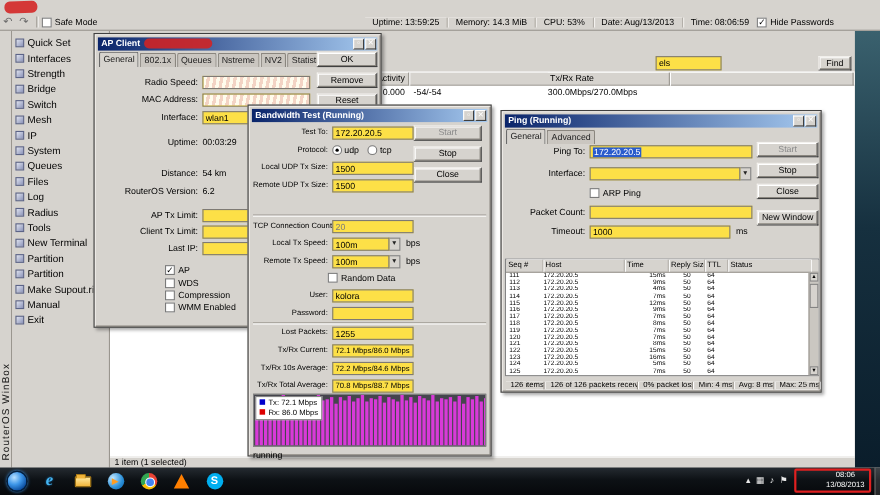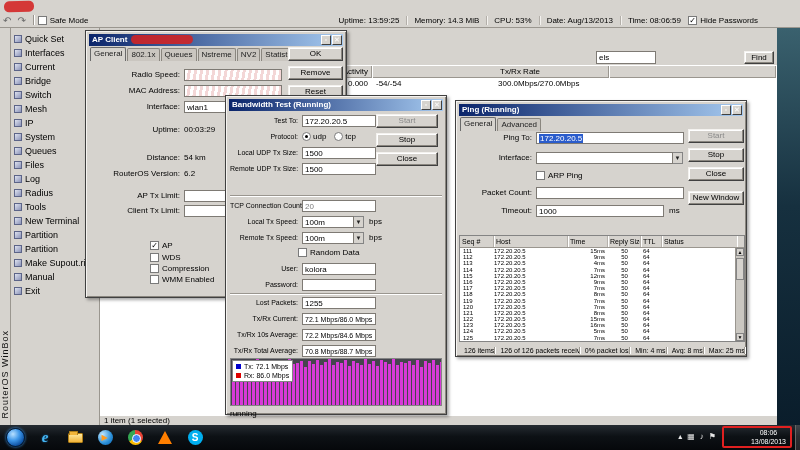--- a/index.html
+++ b/index.html
@@ -19,21 +19,21 @@
 .tb-stat{padding:0 7px;border-right:1px solid #b3afa9;box-shadow:1px 0 0 #f4f2ef;white-space:nowrap}
 .tb-stat:last-child{border-right:none;box-shadow:none}
 .brand{position:absolute;left:0;top:28px;width:11px;height:397px;background:#d6d3ce;border-right:1px solid #9a968f;z-index:2}
 .brand span{position:absolute;bottom:6px;left:0;writing-mode:vertical-rl;transform:rotate(180deg);font-size:9px;color:#111;letter-spacing:1px;white-space:nowrap}
 .sidebar{position:absolute;left:11px;top:28px;width:89px;height:397px;background:#d6d3ce;border-right:1px solid #9a968f;padding-top:4px;z-index:2}
 .side-item{height:14px;display:flex;align-items:center;padding-left:3px;position:relative;font-size:9px;white-space:nowrap}
 .side-ico{width:8px;height:8px;margin-right:3px;background:linear-gradient(135deg,#dfe3f0,#8b93b8);border:1px solid #5c6488;flex:0 0 auto}
 .side-arrow{position:absolute;right:2px;font-size:8px;color:#333}
 .mdi-desktop{position:absolute;left:777px;top:28px;width:23px;height:397px;background:linear-gradient(#3a616e,#16303f 45%,#0a1d2b);z-index:0}
 .wwin{position:absolute;left:100px;top:28px;width:677px;height:397px;background:#d6d3ce;z-index:1}
-.fbox{background:#ffffff;border:1px solid #7e7a74;font-size:8px;line-height:11px;padding:0 2px;white-space:nowrap;overflow:hidden;position:relative}
+.fbox{background:#fde047;border:1px solid #7e7a74;font-size:8px;line-height:11px;padding:0 2px;white-space:nowrap;overflow:hidden;position:relative}
 .btn{background:#d6d3ce;border:1px solid #404040;border-top-color:#f4f2ef;border-left-color:#f4f2ef;box-shadow:inset -1px -1px 0 #8a867f,inset 1px 1px 0 #fff;font-size:8px;text-align:center;color:#000}
 .btn.dis{color:#8a8a8a}
 .whead{position:absolute;left:0;top:37px;width:677px;height:13px;background:#d6d3ce;border-top:1px solid #fff;border-bottom:1px solid #9a968f}
 .whcell{position:absolute;top:0;height:12px;line-height:12px;font-size:8px;padding:0 3px;border-right:1px solid #9a968f;box-shadow:1px 0 0 #fff;white-space:nowrap;overflow:hidden}
 .wbody{position:absolute;left:0;top:50px;width:677px;height:337px;background:#fff}
 .wstatus{position:absolute;left:0;bottom:0;width:677px;height:10px;border-top:1px solid #fff;background:#d6d3ce;font-size:8px;line-height:9px;padding-left:4px}
 .dlg{position:absolute;background:#d6d3ce;border:1px solid #404040;box-shadow:inset 1px 1px 0 #f5f3f0,inset -1px -1px 0 #8a867f,2px 2px 3px rgba(0,0,0,.35)}
 .dtitle{position:absolute;left:3px;top:3px;right:3px;height:12px;background:linear-gradient(90deg,#0a246a,#a6caf0);color:#fff;font-weight:bold;font-size:8px;line-height:12px;padding-left:3px}
 .tbtns{position:absolute;right:1px;top:1px;display:flex;gap:1px}
 .tbtn{width:10px;height:10px;background:#d6d3ce;border:1px solid #404040;border-top-color:#fff;border-left-color:#fff;font-size:7px;line-height:8px;text-align:center}
@@ -130,21 +130,21 @@
       <span>Quick Set</span>
 
     </div>
       <div class="side-item">
       <span class="side-ico"></span>
       <span>Interfaces</span>
 
     </div>
       <div class="side-item">
       <span class="side-ico"></span>
-      <span>Current</span>
+      <span>Strength</span>
 
     </div>
       <div class="side-item">
       <span class="side-ico"></span>
       <span>Bridge</span>
 
     </div>
       <div class="side-item">
       <span class="side-ico"></span>
       <span>Switch</span>
@@ -296,20 +296,24 @@
     <div class="frow" style="left:4px;top:158px">
       <span class="flab" style="width:90px">AP Tx Limit:</span>
       <span class="fbox" style="width:87px;height:12px"></span>
       <span class="drop">▼</span>
     </div>
     <div class="frow" style="left:4px;top:173px">
       <span class="flab" style="width:90px">Client Tx Limit:</span>
       <span class="fbox" style="width:87px;height:12px"></span>
       <span class="drop">▼</span>
     </div>
+    <div class="frow" style="left:4px;top:188px">
+      <span class="flab" style="width:90px">Last IP:</span>
+      <span class="fbox" style="width:98px;height:12px"></span>
+    </div>
 
     <div class="frow" style="left:64px;top:208px">
       <span class="chk">
         <span class="bx">
             <span>✓</span>
           </span>
         <span>AP</span>
       </span>
     </div>
     <div class="frow" style="left:64px;top:220px">

